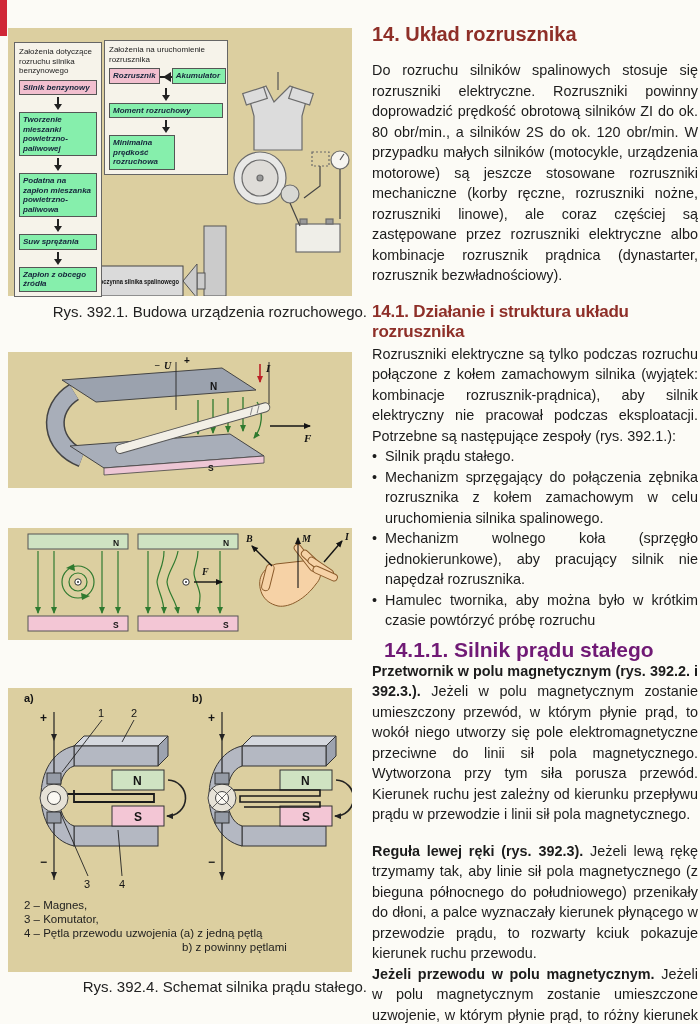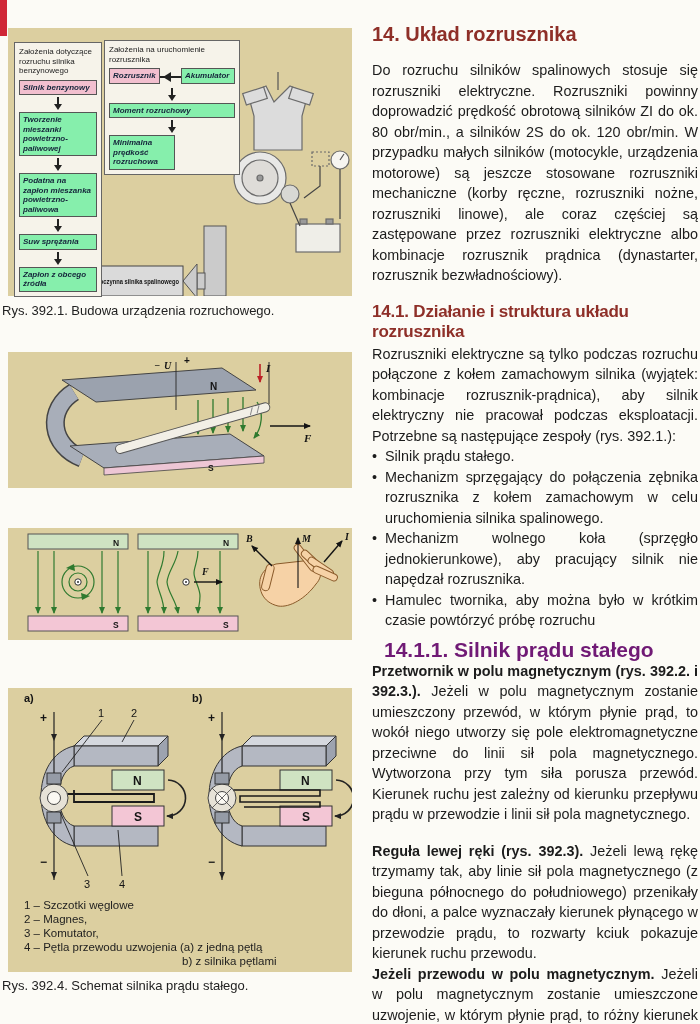--- a/index.html
+++ b/index.html
@@ -6,29 +6,29 @@
   .page{position:relative;width:700px;height:1024px;background:#fcfbf6;overflow:hidden;
         font-family:"Liberation Sans",sans-serif;color:#1c1c1c;}
   .red-strip{position:absolute;left:0;top:0;width:7px;height:36px;background:#d02737;}
 
   
   .panel{position:absolute;left:8px;width:344px;background:#dccfa0;}
   #fig1{top:28px;height:268px;}
   #fig2{top:352px;height:136px;}
   #fig3{top:528px;height:112px;}
   #fig4{top:688px;height:284px;}
-  .caption{position:absolute;left:2px;width:346px;font-size:13px;color:#222;}
+  .caption{position:absolute;left:21px;width:346px;font-size:15px;color:#222;text-align:right;}
   #cap1{top:303px;} #cap2{top:496px;} #cap3{top:647px;} #cap4{top:978px;}
 
   .art{position:absolute;left:0;top:0;z-index:1;}
 
   
   .chart{position:absolute;background:#f6f3ea;border:1px solid #666;padding:4px;z-index:2;box-sizing:border-box;}
   #chartA{left:6px;top:14px;width:88px;}
-  #chartB{left:96px;top:12px;width:136px;}
+  #chartB{left:96px;top:12px;width:124px;}
   .chart-header{font-size:8px;line-height:9.5px;color:#222;margin:0 0 4px 0;}
   .fbox{border:1px solid #555;padding:2px 3px;font-size:8px;line-height:9.5px;font-weight:bold;color:#14243a;font-style:italic;}
   .fbox.pink{background:#f2bfcf;}
   .fbox.blue{background:#86efac;}
   .w64{width:58px;}
   .flow-arrow{width:2px;height:7px;background:#222;margin:2px auto 8px;position:relative;}
   .flow-arrow::after{content:"";position:absolute;top:7px;left:-3px;border:4px solid transparent;border-top:6px solid #222;}
   .brow{display:flex;align-items:flex-start;}
   .brow .pink{flex:0 0 40px;}
   .h-arrow{flex:1;height:2px;background:#222;margin-top:8px;position:relative;min-width:12px;}
@@ -308,25 +308,24 @@
           <line x1="38" y1="115" x2="38" y2="172"></line>
         </g>
         <polygon points="35,26 41,26 38,33" fill="#222"></polygon>
         <polygon points="35,164 41,164 38,171" fill="#222"></polygon>
         <text class="svgt" x="24" y="14" font-size="12" font-weight="bold">+</text>
         <text class="svgt" x="24" y="158" font-size="12" font-weight="bold">−</text>
         <path d="M152,72 A17,17 0 1 1 151,108" fill="none" stroke="#222" stroke-width="1.6" marker-end="url(#f4k)"></path>
       </g>
     </svg>
     <div class="legend">
-      <div>1 – Szczotki węglowe</div>
       <div>2 – Magnes,</div>
       <div>3 – Komutator,</div>
       <div>4 – Pętla przewodu uzwojenia (a) z jedną pętlą</div>
-      <div class="indent">b) z silnika pętlami</div>
+      <div class="indent">b) z powinny pętlami</div>
     </div>
   </div>
   <div class="caption" id="cap4">Rys. 392.4. Schemat silnika prądu stałego.</div>
 
   <div class="article">
     <h1>14. Układ rozrusznika</h1>
     <p class="gap-after">Do rozruchu silników spalinowych stosuje się rozruszniki elektryczne. Rozruszniki powinny doprowadzić prędkość obrotową silników ZI do ok. 80 obr/min., a silników 2S do ok. 120 obr/min. W przypadku małych silników (motocykle, urządzenia motorowe) są jeszcze stosowane rozruszniki mechaniczne (korby ręczne, rozruszniki nożne, rozruszniki linowe), ale coraz częściej są zastępowane przez rozruszniki elektryczne albo kombinacje rozrusznik prądnica (dynastarter, rozrusznik bezwładnościowy).</p>
     <h2>14.1. Działanie i struktura układu rozrusznika</h2>
     <p>Rozruszniki elektryczne są tylko podczas rozruchu połączone z kołem zamachowym silnika (wyjątek: kombinacje rozrusznik-prądnica), aby silnik elektryczny nie pracował podczas eksploatacji. Potrzebne są następujące zespoły (rys. 392.1.):</p>
     <ul>

